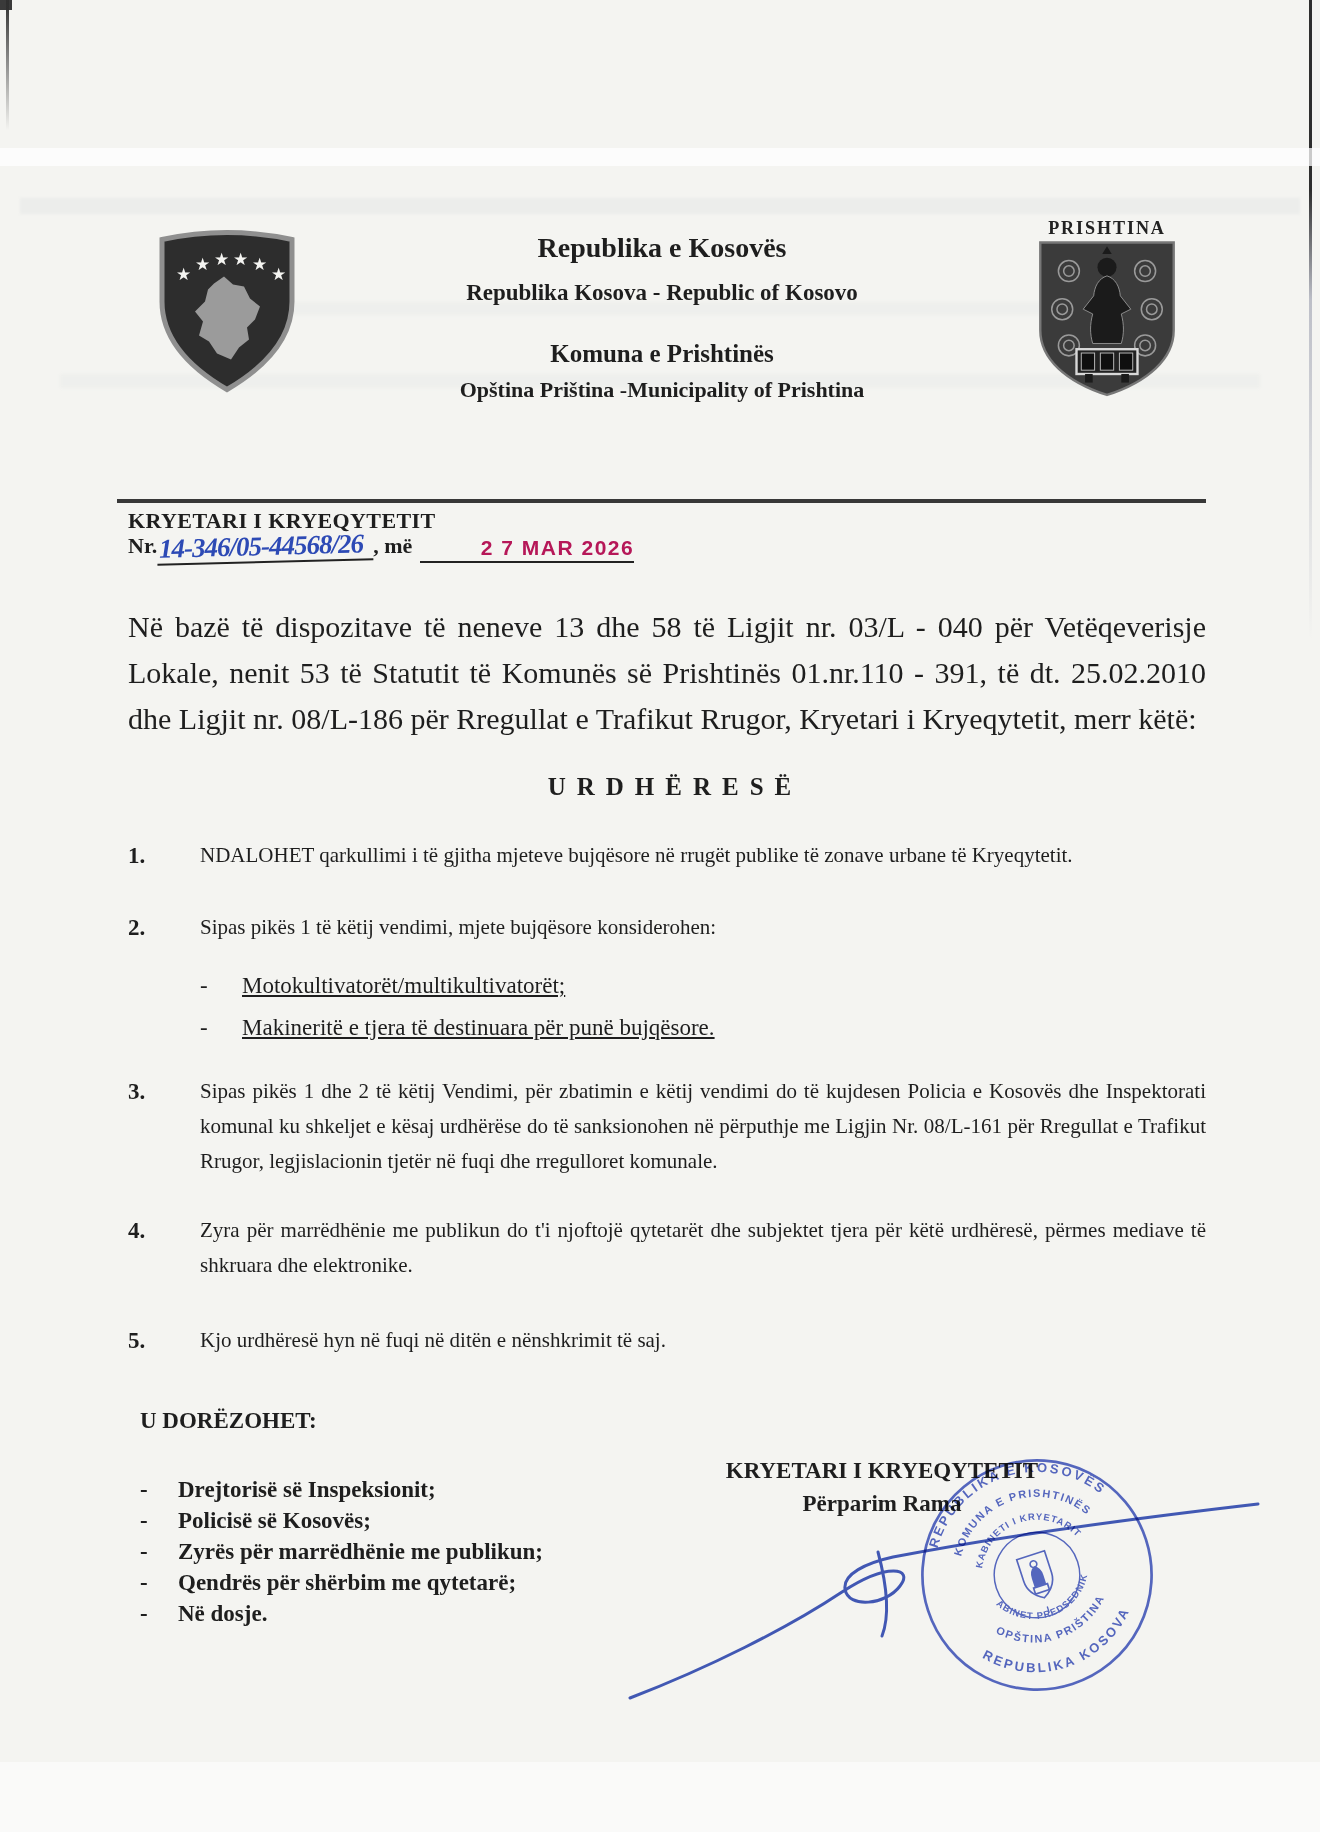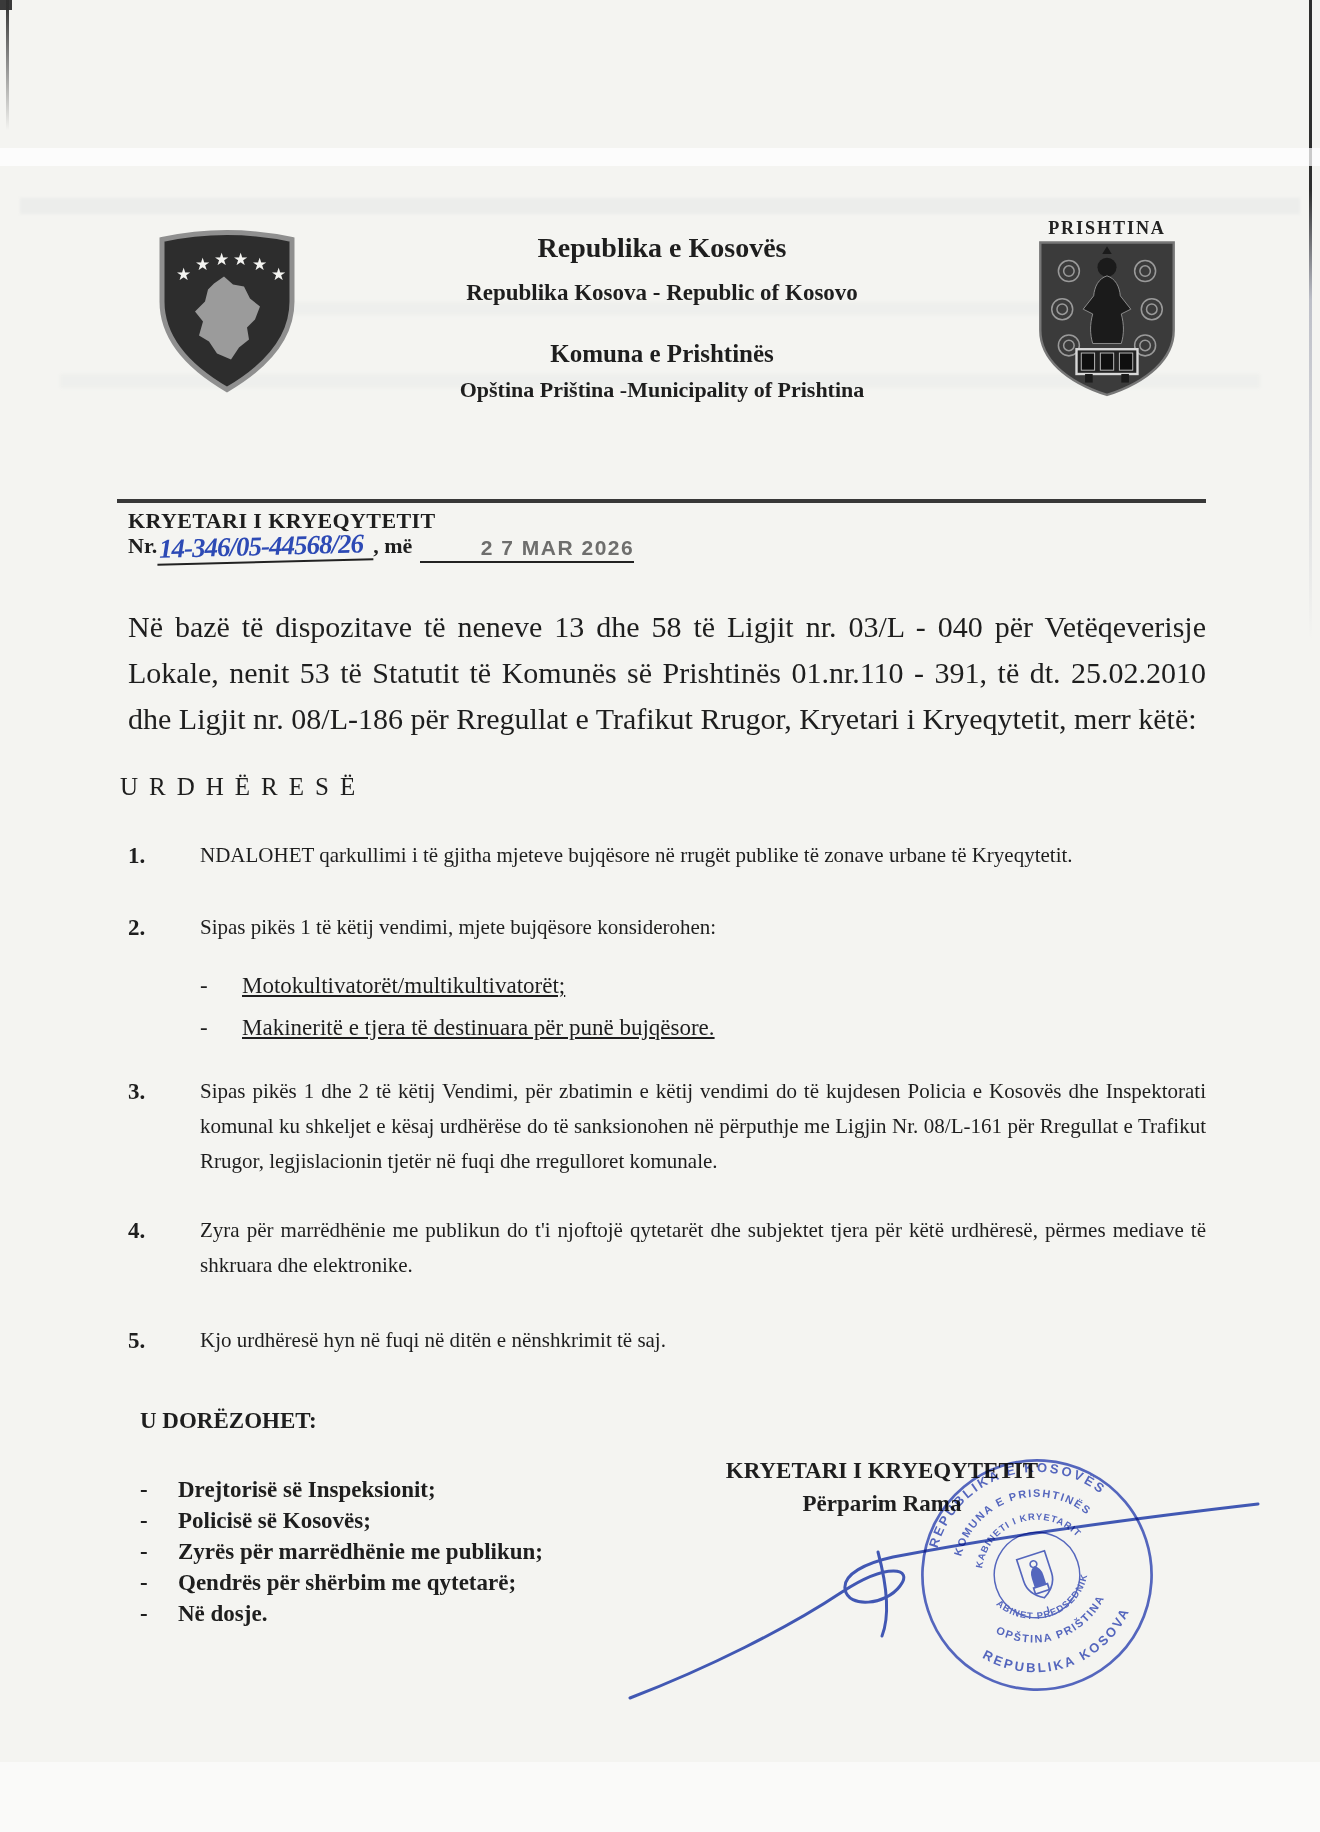--- a/index.html
+++ b/index.html
@@ -33,26 +33,26 @@
   .divider{position:absolute;left:117px;top:499px;width:1089px;height:4px;background:#383838;}
 
   .office-title{position:absolute;left:128px;top:508px;font-size:22px;font-weight:bold;letter-spacing:.4px;}
   .nr-row{position:absolute;left:128px;top:531px;font-size:22px;font-weight:bold;white-space:nowrap;}
   .nr-value{display:inline-block;color:#2d4ab5;font-style:italic;font-weight:bold;
     font-size:27px;letter-spacing:-1px;transform:rotate(-1.5deg);
     border-bottom:2px solid #222;padding:0 10px 0 2px;line-height:30px;vertical-align:-2px;}
   .date-slot{display:inline-block;width:214px;border-bottom:2px solid #222;text-align:right;
     margin-left:8px;vertical-align:-2px;}
   .date-stamp{font-family:"Liberation Sans","DejaVu Sans",sans-serif;font-weight:bold;
-    color:#737373;font-size:21px;letter-spacing:1.5px;mix-blend-mode:multiply;}
+    color:#be185d;font-size:21px;letter-spacing:1.5px;mix-blend-mode:multiply;}
 
   .intro{position:absolute;left:128px;top:604px;width:1078px;font-size:30px;line-height:46px;
     text-align:justify;margin:0;}
-  .order-title{position:absolute;left:120px;top:773px;width:1078px;text-align:left;
-    font-size:25px;font-weight:normal;letter-spacing:11px;}
+  .order-title{position:absolute;left:136px;top:773px;width:1078px;text-align:center;
+    font-size:25px;font-weight:bold;letter-spacing:11px;}
 
   .items{position:absolute;left:128px;top:838px;width:1078px;}
   .item{display:flex;align-items:flex-start;}
   .item .num{width:72px;flex:none;font-weight:bold;font-size:23px;line-height:35px;}
   .item .itext{flex:1;margin:0;font-size:21px;line-height:35px;text-align:justify;}
   .mt1{margin-top:37px;} .mt2{margin-top:30px;} .mt3{margin-top:34px;} .mt4{margin-top:40px;}
   .sub{display:flex;margin-left:72px;margin-top:24px;font-size:23px;line-height:33px;}
   .sub .dash{width:42px;flex:none;}
   .sub .stext{margin:0;text-decoration:underline;}
   .sub + .sub{margin-top:9px;}

